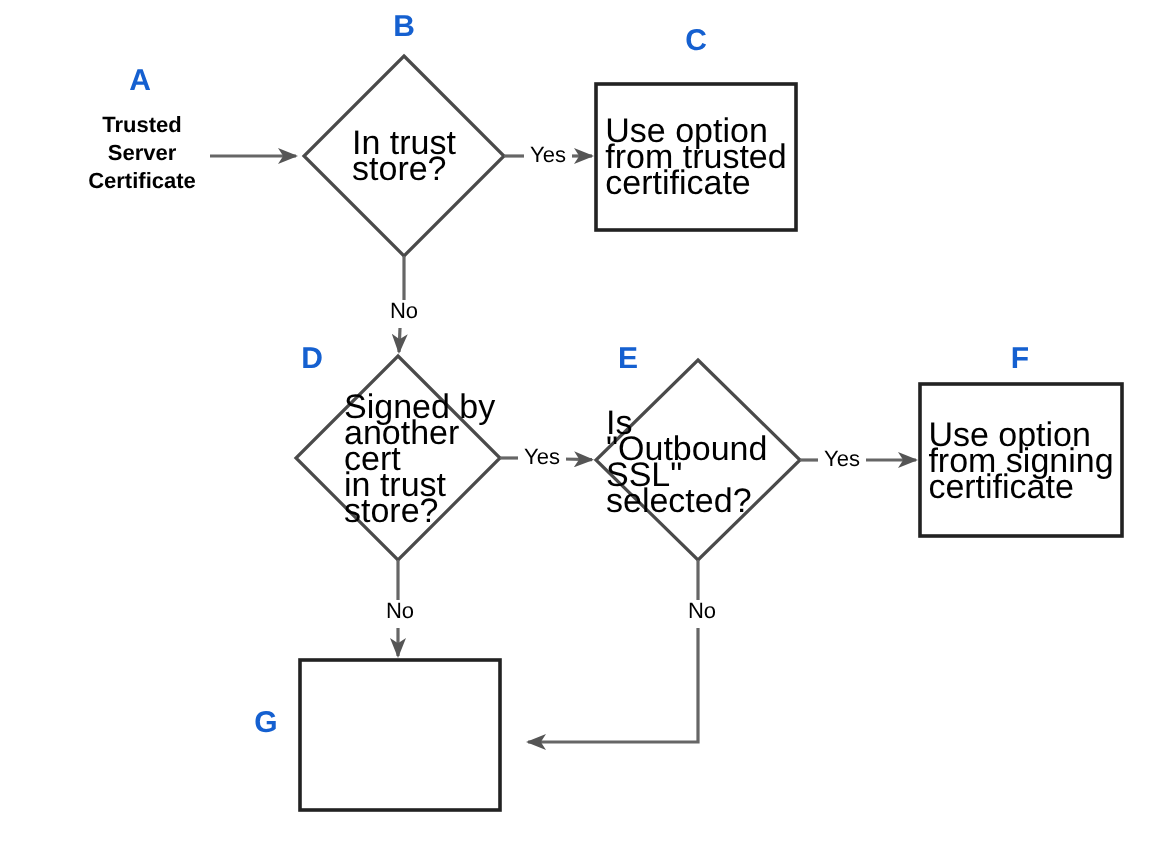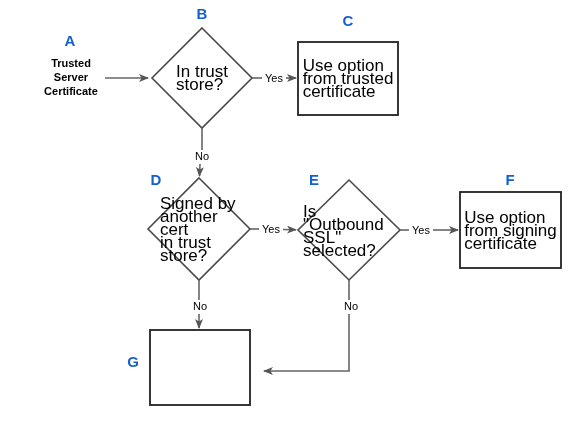--- a/index.html
+++ b/index.html
@@ -129,21 +129,21 @@
 Server
 Certificate</div>
 
   <div class="shape-text" style="left:162px; top:56px; width:80px; height:44px;">In trust
 store?</div>
 
   <div class="shape-text" style="left:302px; top:48px; width:92px; height:61px;">Use option
 from trusted
 certificate</div>
 
-  <div class="shape-text" style="left:160px; top:200px; width:84px; height:58px;">Signed by
+  <div class="shape-text" style="left:172px; top:200px; width:84px; height:58px;">Signed by
 another cert
 in trust
 store?</div>
 
   <div class="shape-text" style="left:303px; top:208px; width:92px; height:45px;">Is "Outbound
 SSL"
 selected?</div>
 
   <div class="shape-text" style="left:464px; top:198px; width:93px; height:64px;">Use option
 from signing

